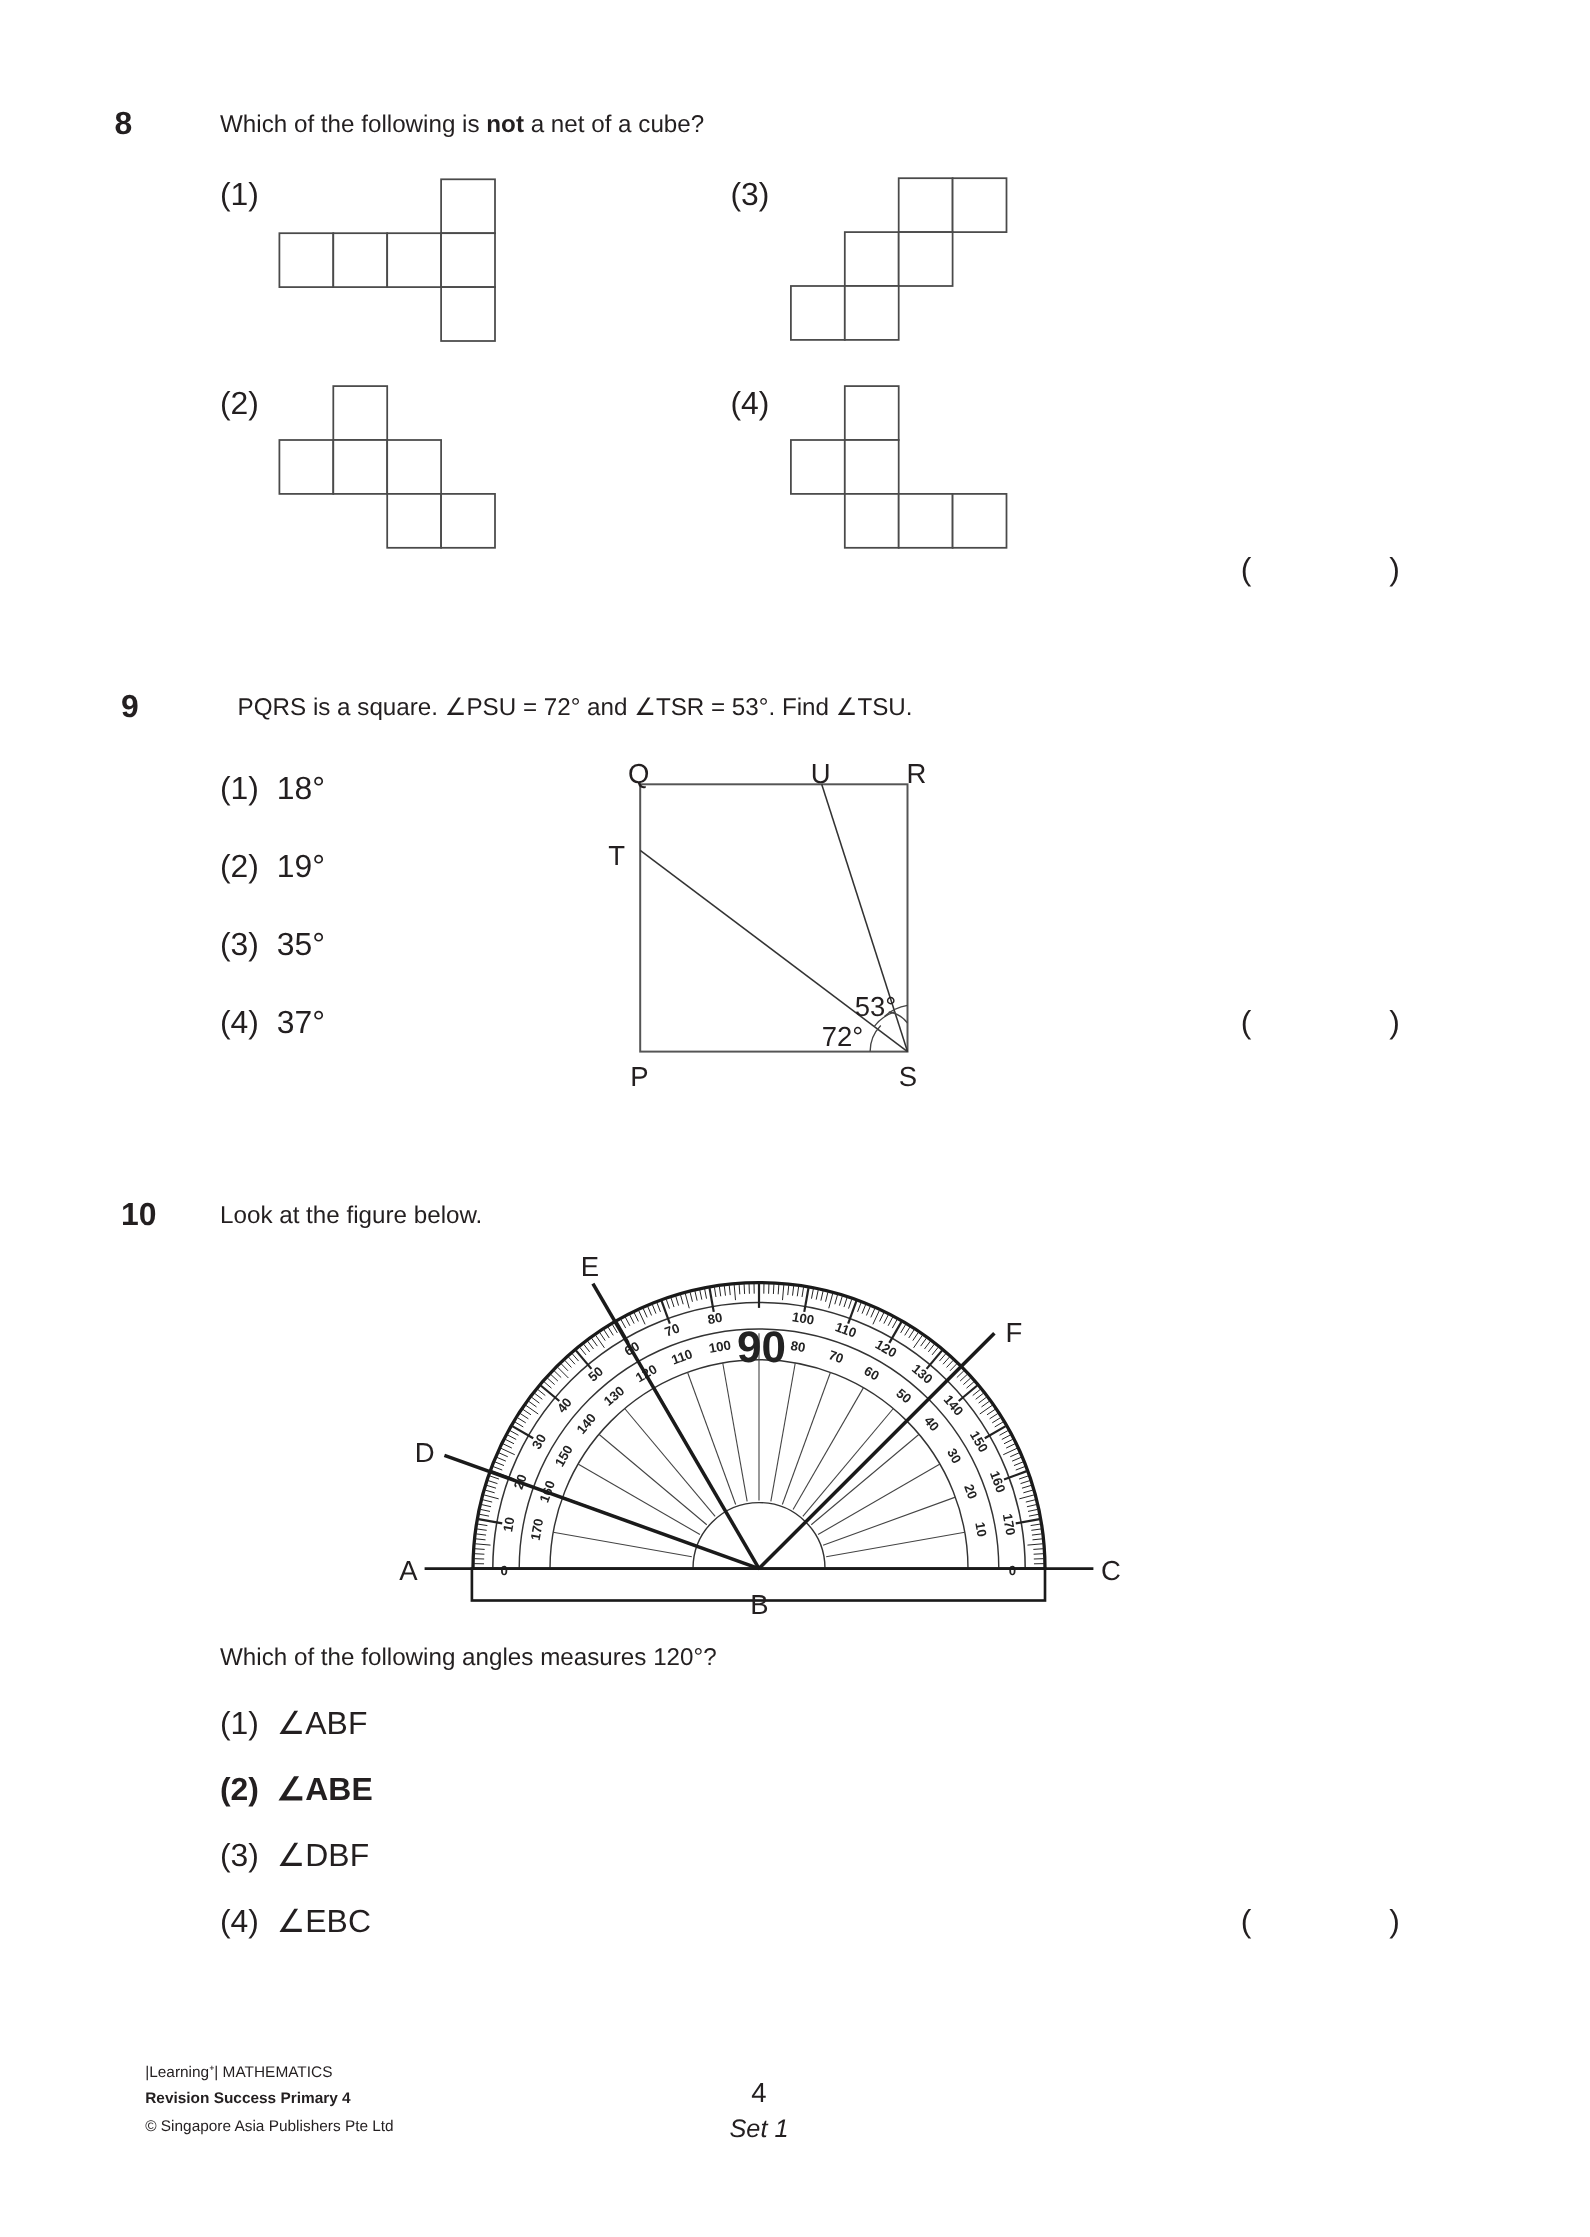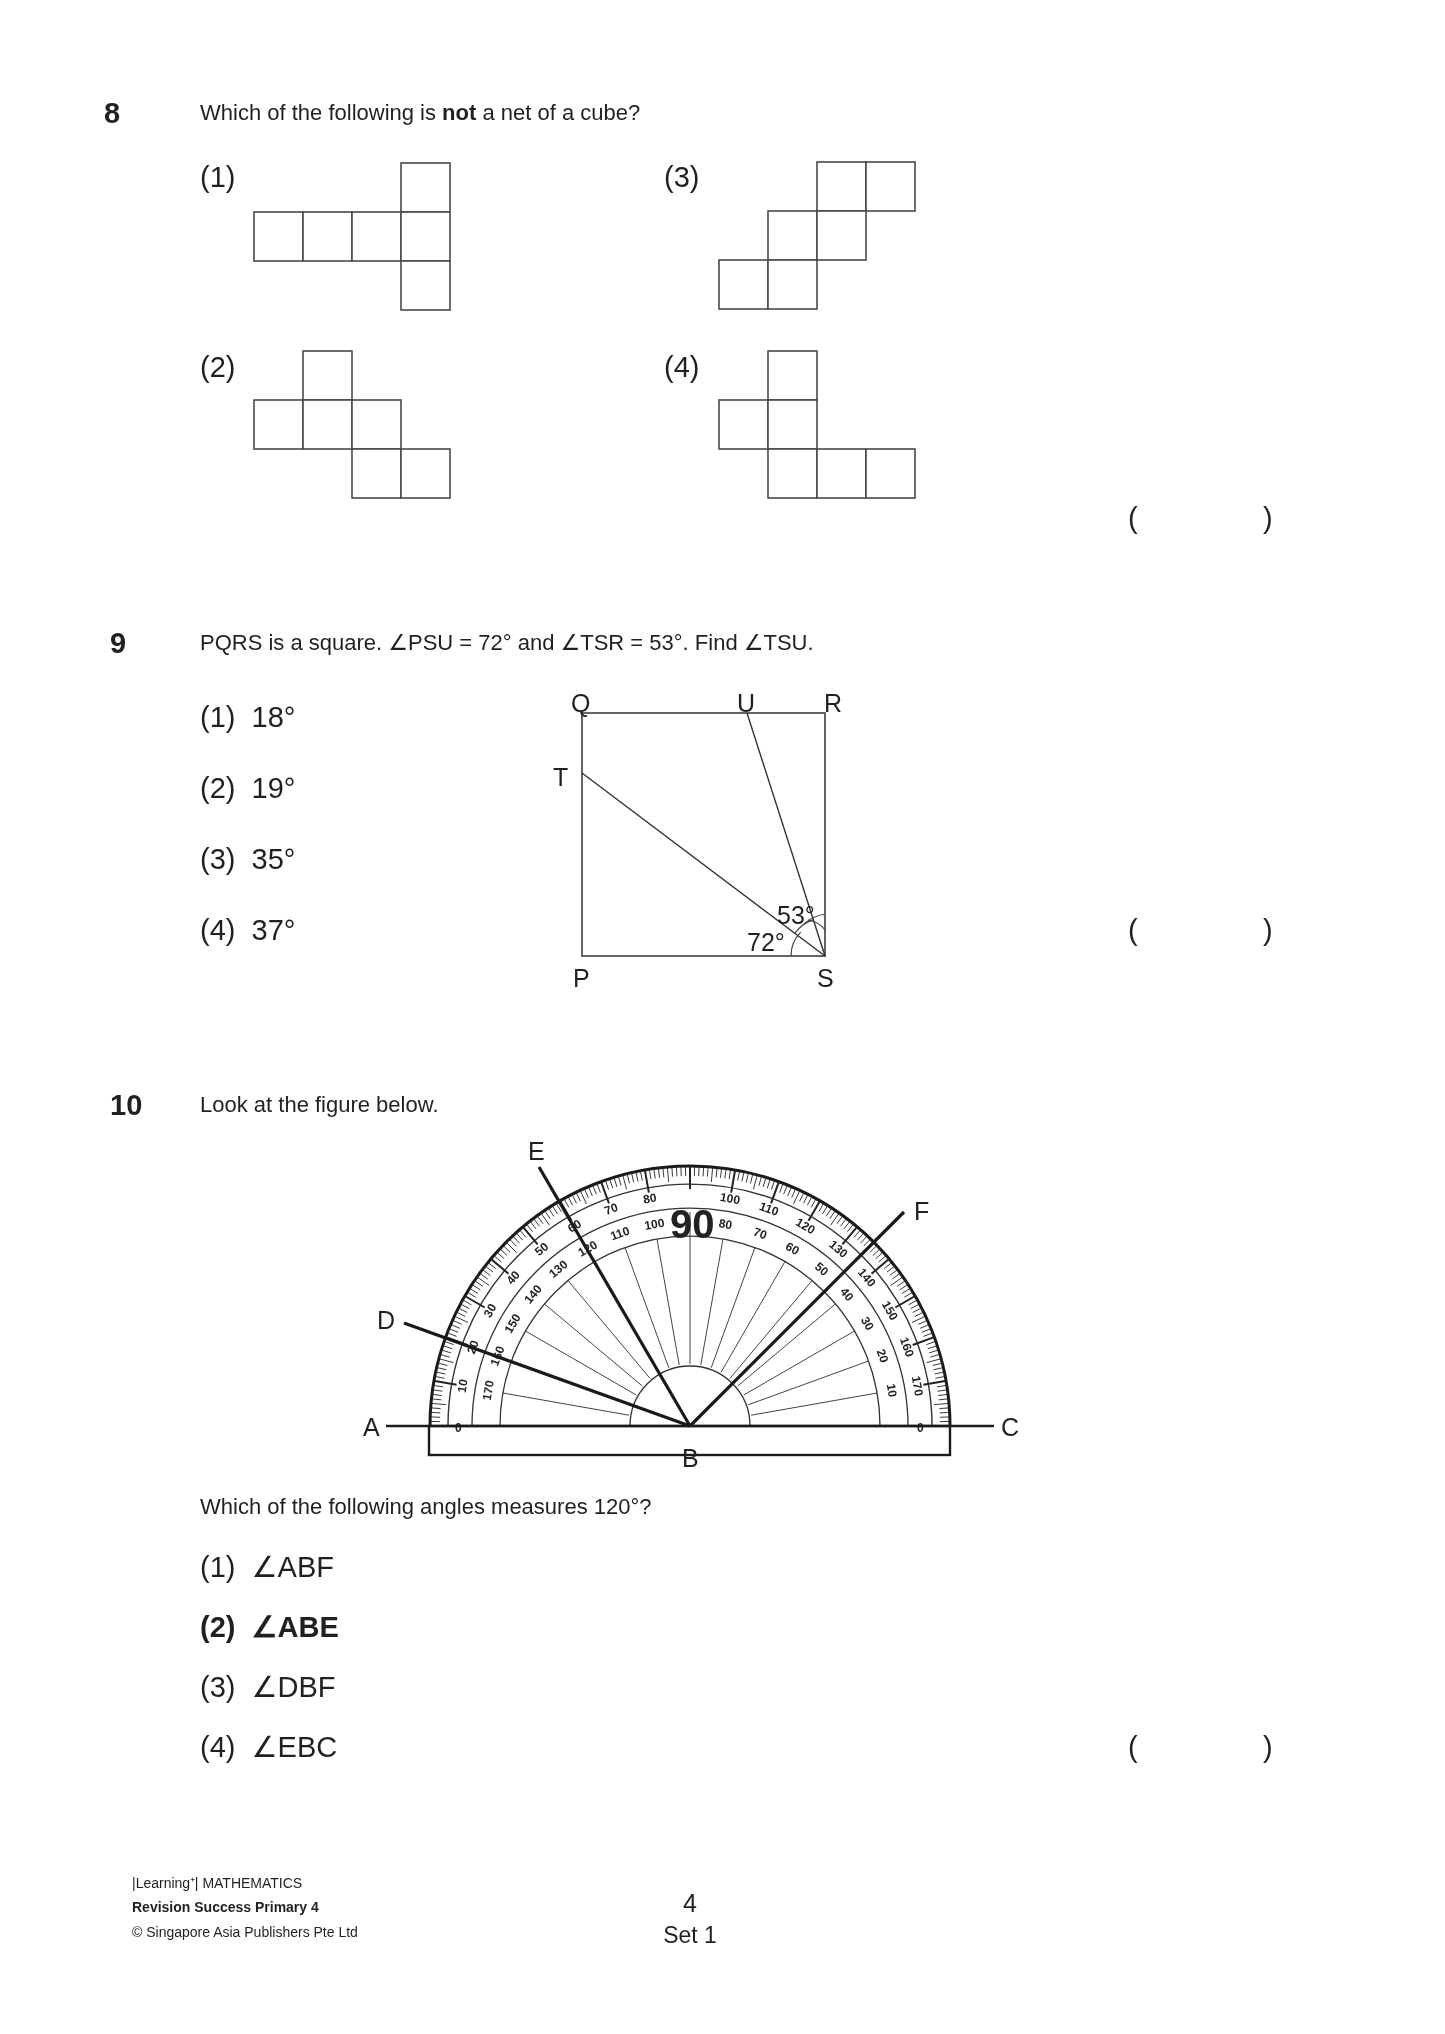--- a/index.html
+++ b/index.html
@@ -5,21 +5,21 @@
   html, body { margin: 0; padding: 0; background: #ffffff; }
   body { width: 1445px; height: 2034px; position: relative; overflow: hidden;
          font-family: "Liberation Sans", sans-serif; color: #231f20; }
   .abs { position: absolute; }
   .qnum { font-weight: bold; font-size: 29px; line-height: 34px; }
   .qtext { font-size: 22px; line-height: 34px; white-space: nowrap; }
   .opt { font-size: 29px; line-height: 34px; white-space: nowrap; }
   .paren { font-size: 29px; line-height: 34px; }
   .footer { font-size: 14px; line-height: 22px; white-space: nowrap; margin-left: 20px; }
   .pagenum { font-size: 25px; line-height: 28px; text-align: center; width: 80px; }
-  .setlabel { font-size: 23px; line-height: 26px; text-align: center; width: 120px; }
+  .setlabel { font-size: 23px; line-height: 26px; font-style: italic; text-align: center; width: 120px; }
   svg { position: absolute; left: 0; top: 0; overflow: visible; }
   .cell { fill: #fff; stroke: #4a4a4a; stroke-width: 1.6; }
   .lbl { font-family: "Liberation Sans", sans-serif; font-size: 25px; fill: #231f20; }
   .thin { stroke: #333; stroke-width: 1.3; fill: none; }
   .thick { stroke: #1a1a1a; stroke-width: 3.2; fill: none; }
   .scale { font-family: "Liberation Sans", sans-serif; font-weight: bold; font-size: 12px; fill: #222; }
   .big90 { font-family: "Liberation Sans", sans-serif; font-weight: bold; font-size: 40px; fill: #222; }
 </style>
 </head>
 <body>
@@ -75,21 +75,21 @@
   </svg>
 
   <div>
     <div class="abs paren" style="left:1128px; top:501px;">(</div>
     <div class="abs paren" style="left:1263px; top:501px;">)</div>
   </div>
 </div>
 
 <div>
   <div class="abs qnum" style="left:110px; top:626px;">9</div>
-  <div class="abs qtext" style="left:200px; top:626px;">PQRS is a square. ∠PSU = 72° and ∠TSR = 53°. Find ∠TSU.</div>
+  <div class="abs qtext" style="left:216px; top:626px;">PQRS is a square. ∠PSU = 72° and ∠TSR = 53°. Find ∠TSU.</div>
 
   <div class="abs opt" style="left:200px; top:700px;">
     <span>(1)</span>&nbsp;
     <span>18°</span>
   </div>
   <div class="abs opt" style="left:200px; top:771px;">
     <span>(2)</span>&nbsp;
     <span>19°</span>
   </div>
   <div class="abs opt" style="left:200px; top:842px;">

